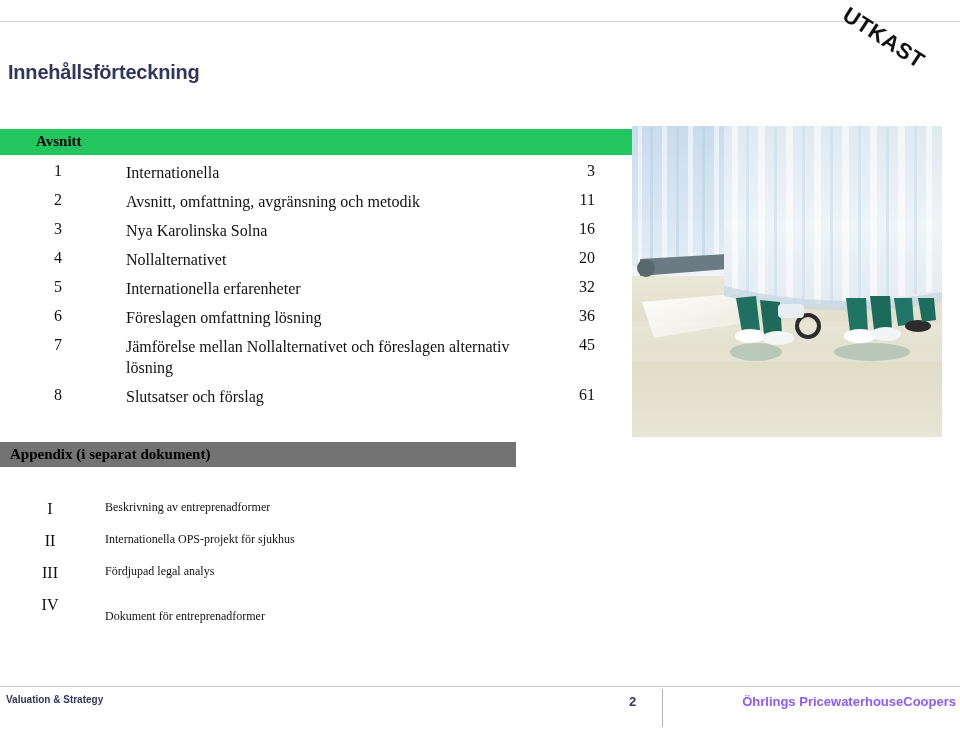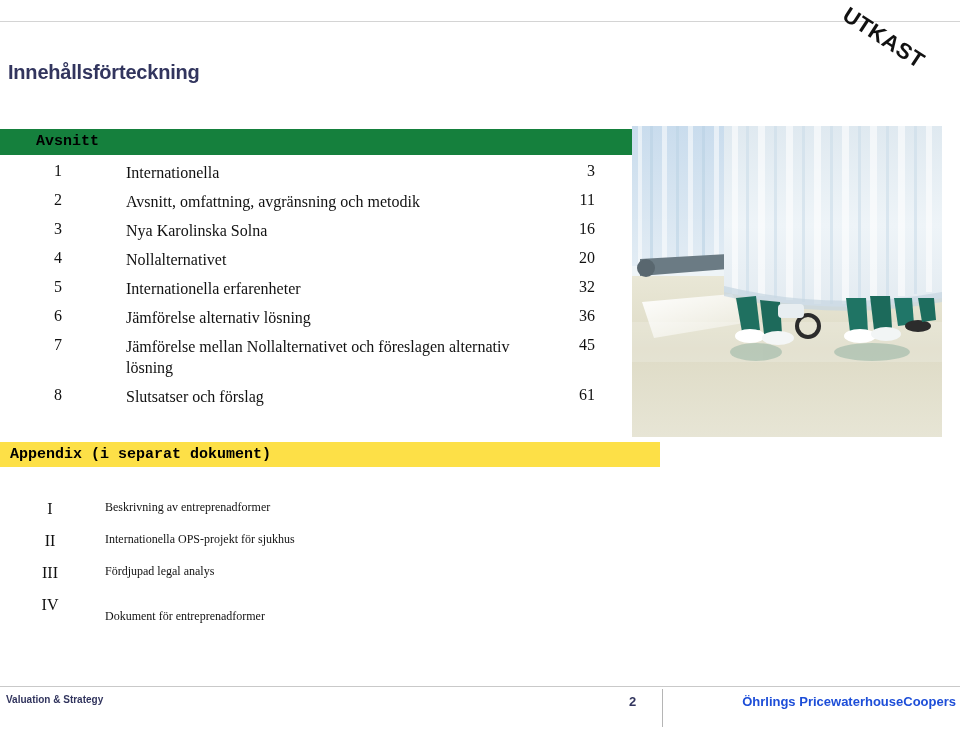--- a/index.html
+++ b/index.html
@@ -66,22 +66,21 @@
   .toc {
     position: absolute;
     left: 0;
     top: 129px;
     width: 612px;
   }
   .toc-header {
     position: relative;
     width: 696px;
     height: 26px;
-    background: #15803d;
-    font-family: Liberation Mono, monospace;
+    background: #22c55e;
   }
   .toc-header .h-avsnitt {
     position: absolute;
     left: 36px;
     top: 4px;
     font-weight: bold;
     font-size: 15px;
     color: #000000;
   }
   .toc-header .h-sida {
@@ -131,24 +130,23 @@
   }
   .toc-row.two-line {
     min-height: 50px;
   }
 
   
   .appendix-header {
     position: absolute;
     left: 0;
     top: 442px;
-    width: 660px;
+    width: 516px;
     height: 25px;
-    background: #fde047;
-    font-family: Liberation Mono, monospace;
+    background: #737373;
   }
   .appendix-header .label {
     position: absolute;
     left: 10px;
     top: 4px;
     font-weight: bold;
     font-size: 15px;
     color: #000000;
     white-space: nowrap;
   }
@@ -237,21 +235,21 @@
     height: 38px;
     background: #b5b5b5;
   }
   .footer-right {
     position: absolute;
     right: 4px;
     top: 694px;
     font-family: "Liberation Sans", "DejaVu Sans", sans-serif;
     font-weight: bold;
     font-size: 13px;
-    color: #1d4ed8;
+    color: #8b5cf6;
     white-space: nowrap;
   }
 </style>
 </head>
 <body>
 
 <div class="page">
 
   <div class="top-rule"></div>
 
@@ -293,21 +291,21 @@
       </div>
 
       <div class="toc-row">
         <span class="num">5</span>
         <span class="title">Internationella erfarenheter</span>
         <span class="pageno">32</span>
       </div>
 
       <div class="toc-row">
         <span class="num">6</span>
-        <span class="title">Jämförelse alternativ lösning</span>
+        <span class="title">Föreslagen omfattning lösning</span>
         <span class="pageno">36</span>
       </div>
 
       <div class="toc-row two-line">
         <span class="num">7</span>
         <span class="title">Jämförelse mellan Nollalternativet och föreslagen alternativ lösning</span>
         <span class="pageno">45</span>
       </div>
 
       <div class="toc-row">

